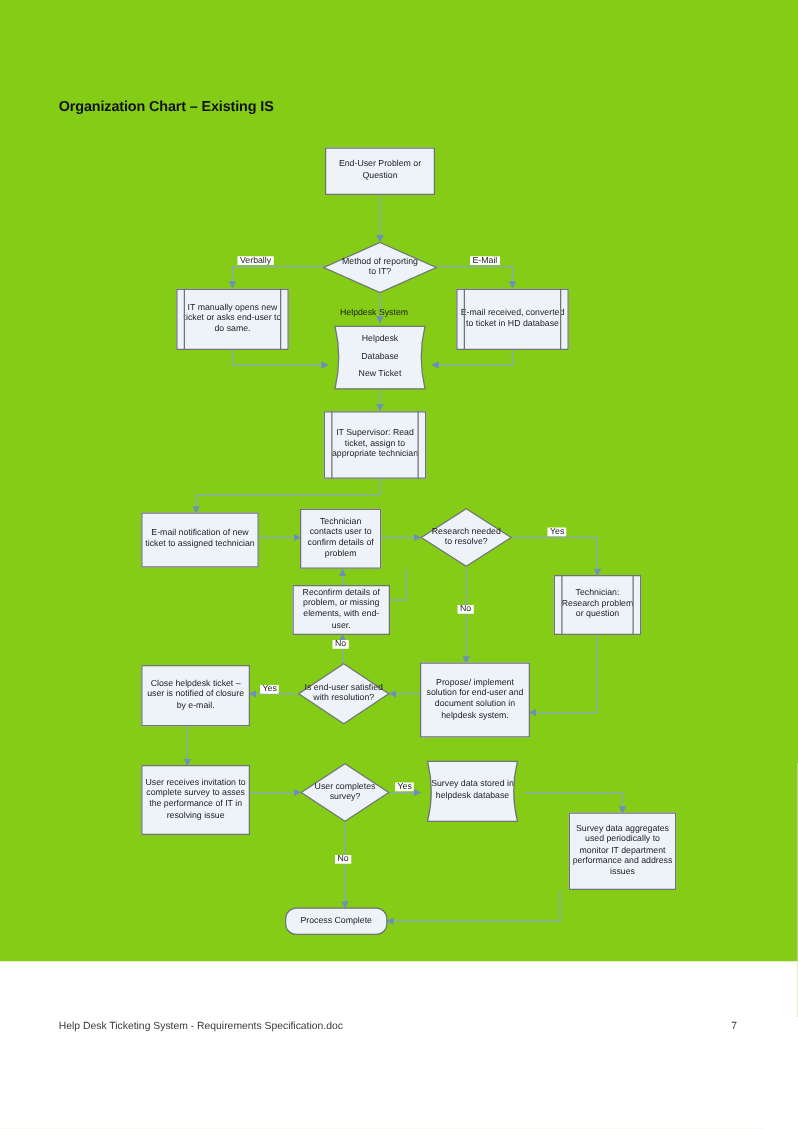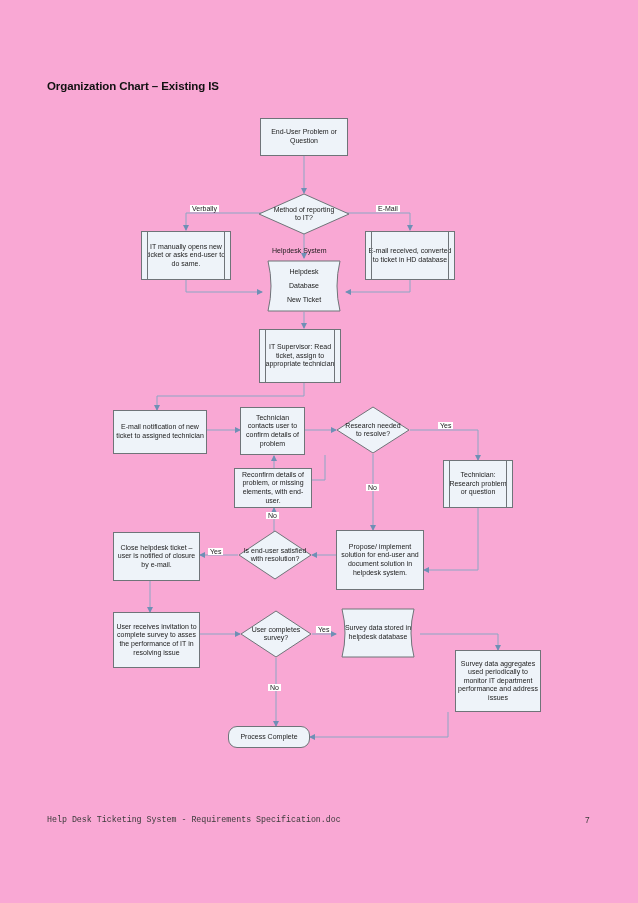--- a/index.html
+++ b/index.html
@@ -11,41 +11,40 @@
     width: 638px;
     height: 903px;
     position: relative;
     font-family: "Liberation Sans", sans-serif;
     overflow: hidden;
   }
   #page {
     position: absolute;
     left: 0; top: 0;
     width: 638px;
-    height: 903px;
-    background: #f9a8d4;
+    height: 769px;
+    background: #84cc16;
   }
   #page-title {
     position: absolute;
     left: 47px;
     top: 80px;
     font-size: 11.5px;
     font-weight: bold;
     letter-spacing: -0.1px;
     color: #111111;
     white-space: nowrap;
   }
   #footer-text {
     position: absolute;
     left: 47px;
     top: 815px;
     font-size: 8.3px;
     color: #3a3a3a;
     white-space: nowrap;
-    font-family: Liberation Mono, monospace;
   }
   #footer-page {
     position: absolute;
     left: 585px;
     top: 815px;
     font-size: 8.3px;
     color: #3a3a3a;
   }
   #chart {
     position: absolute;

